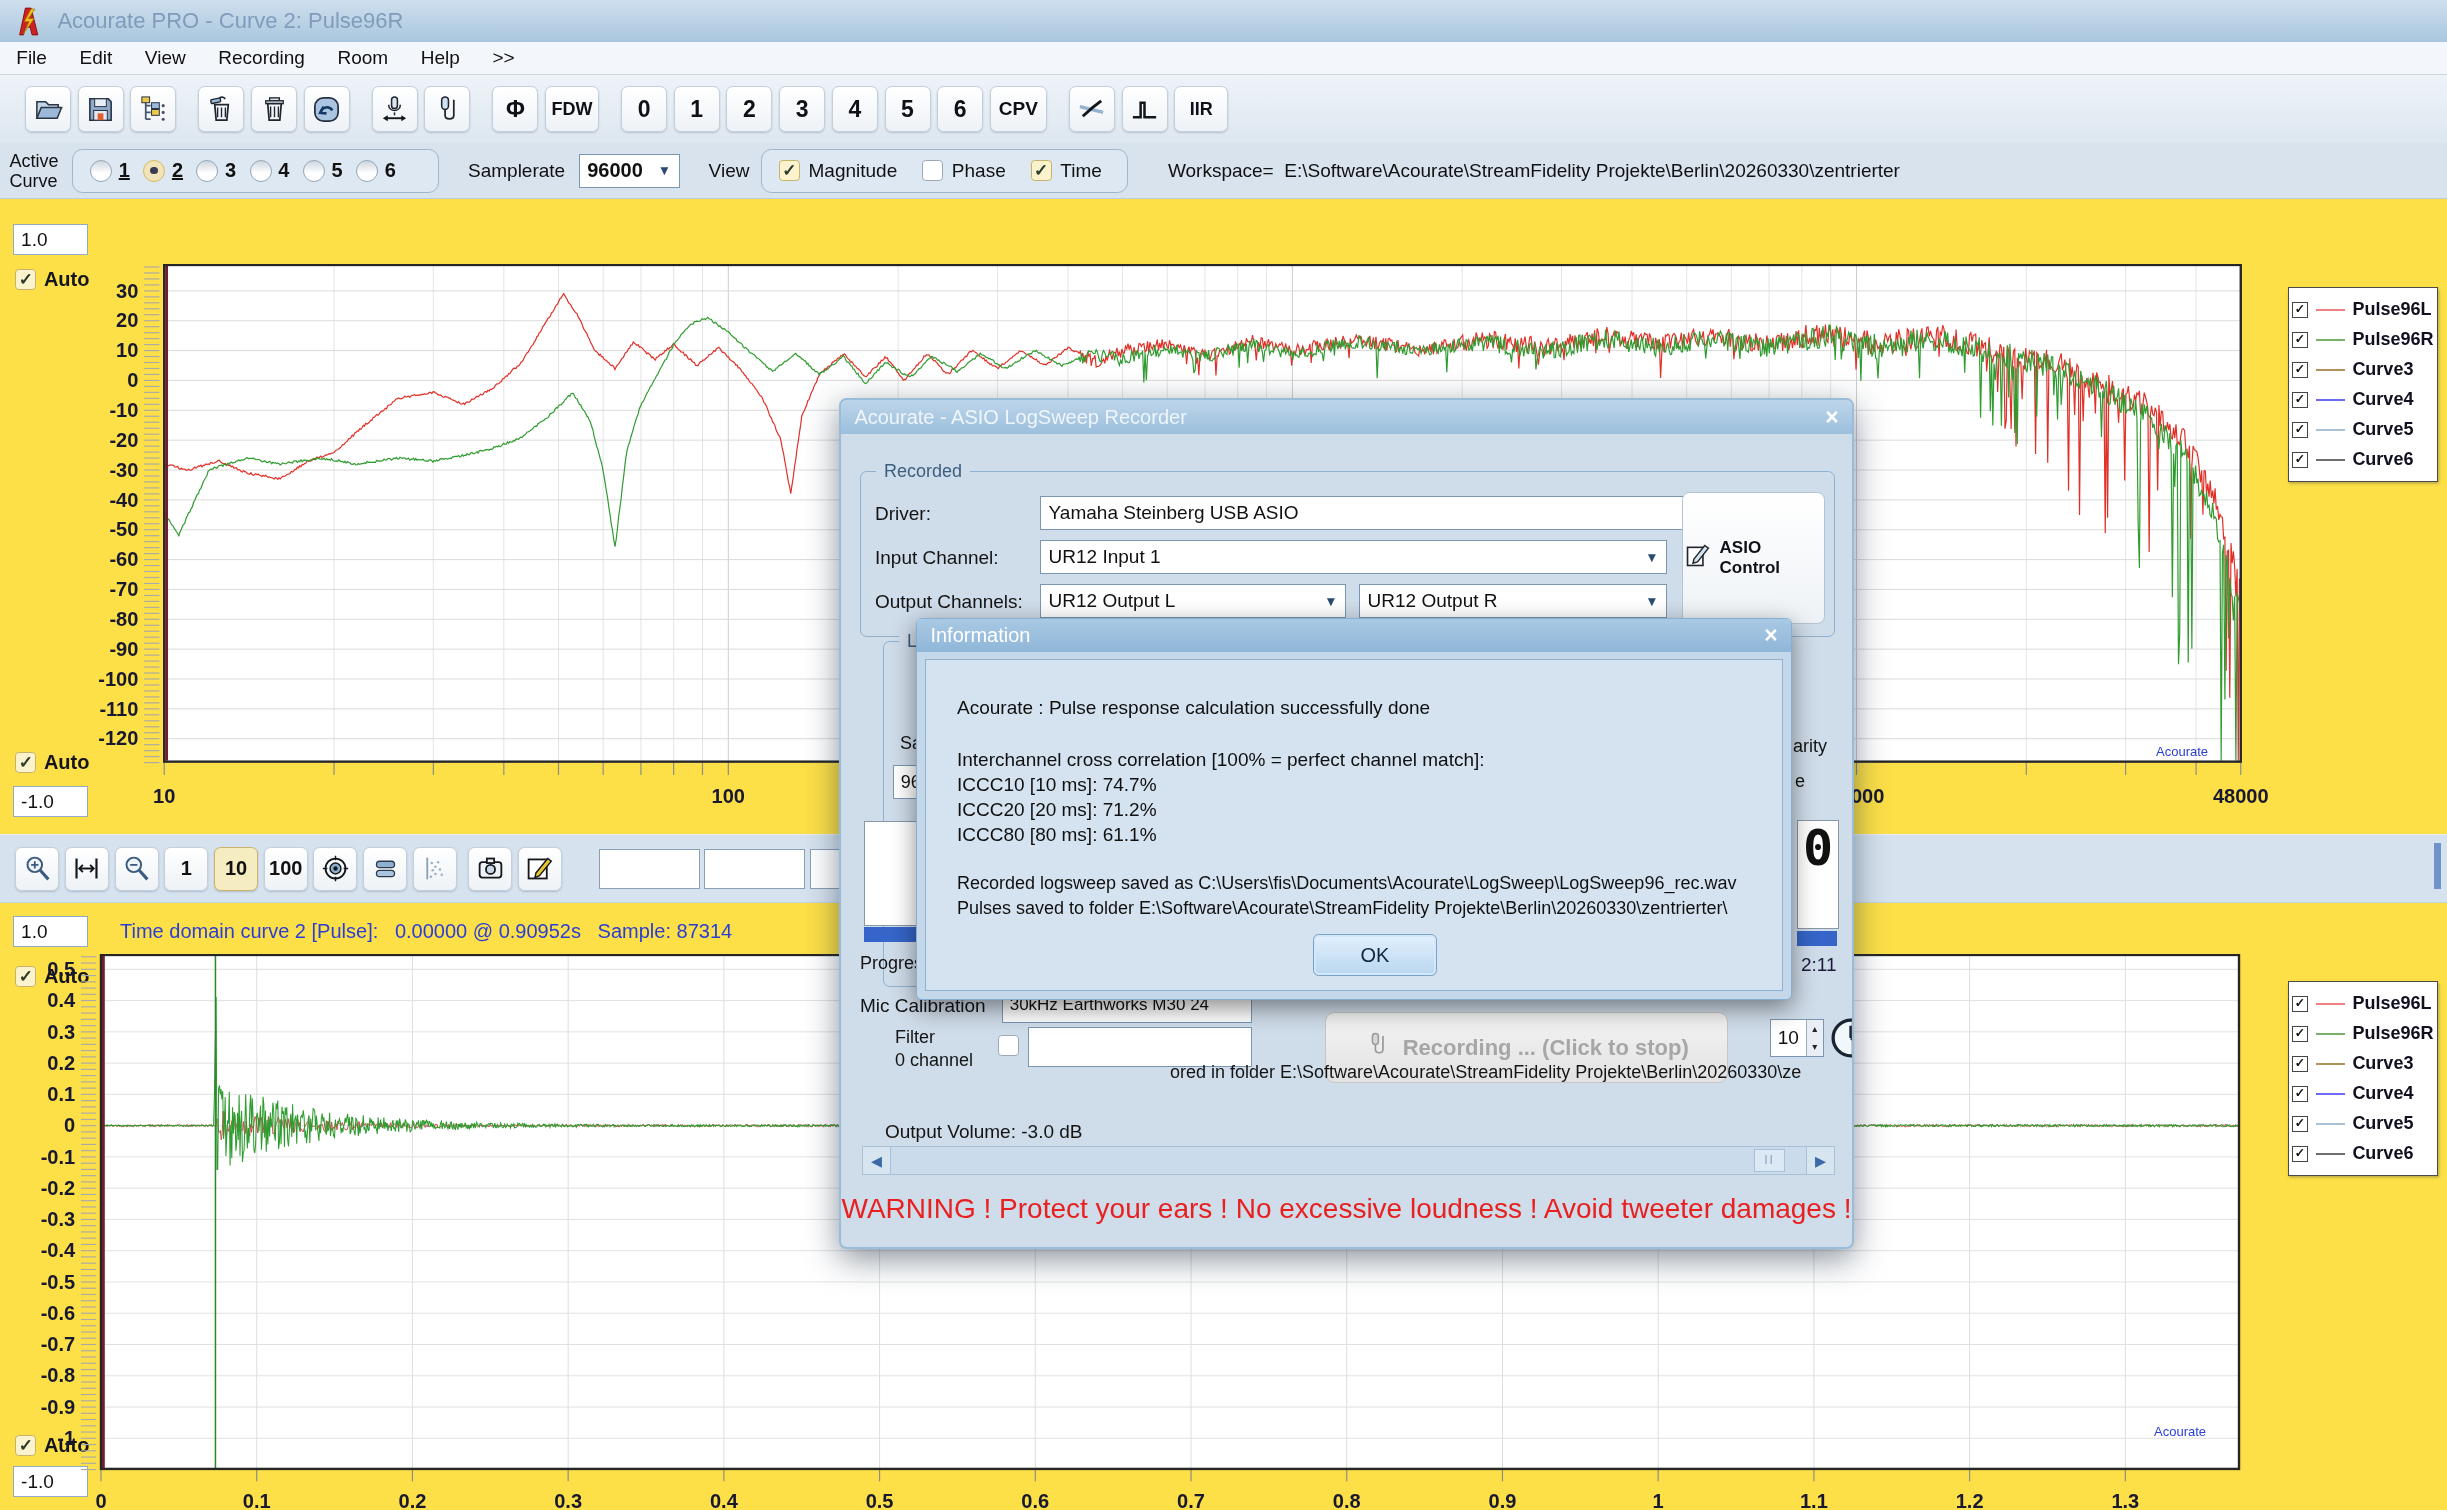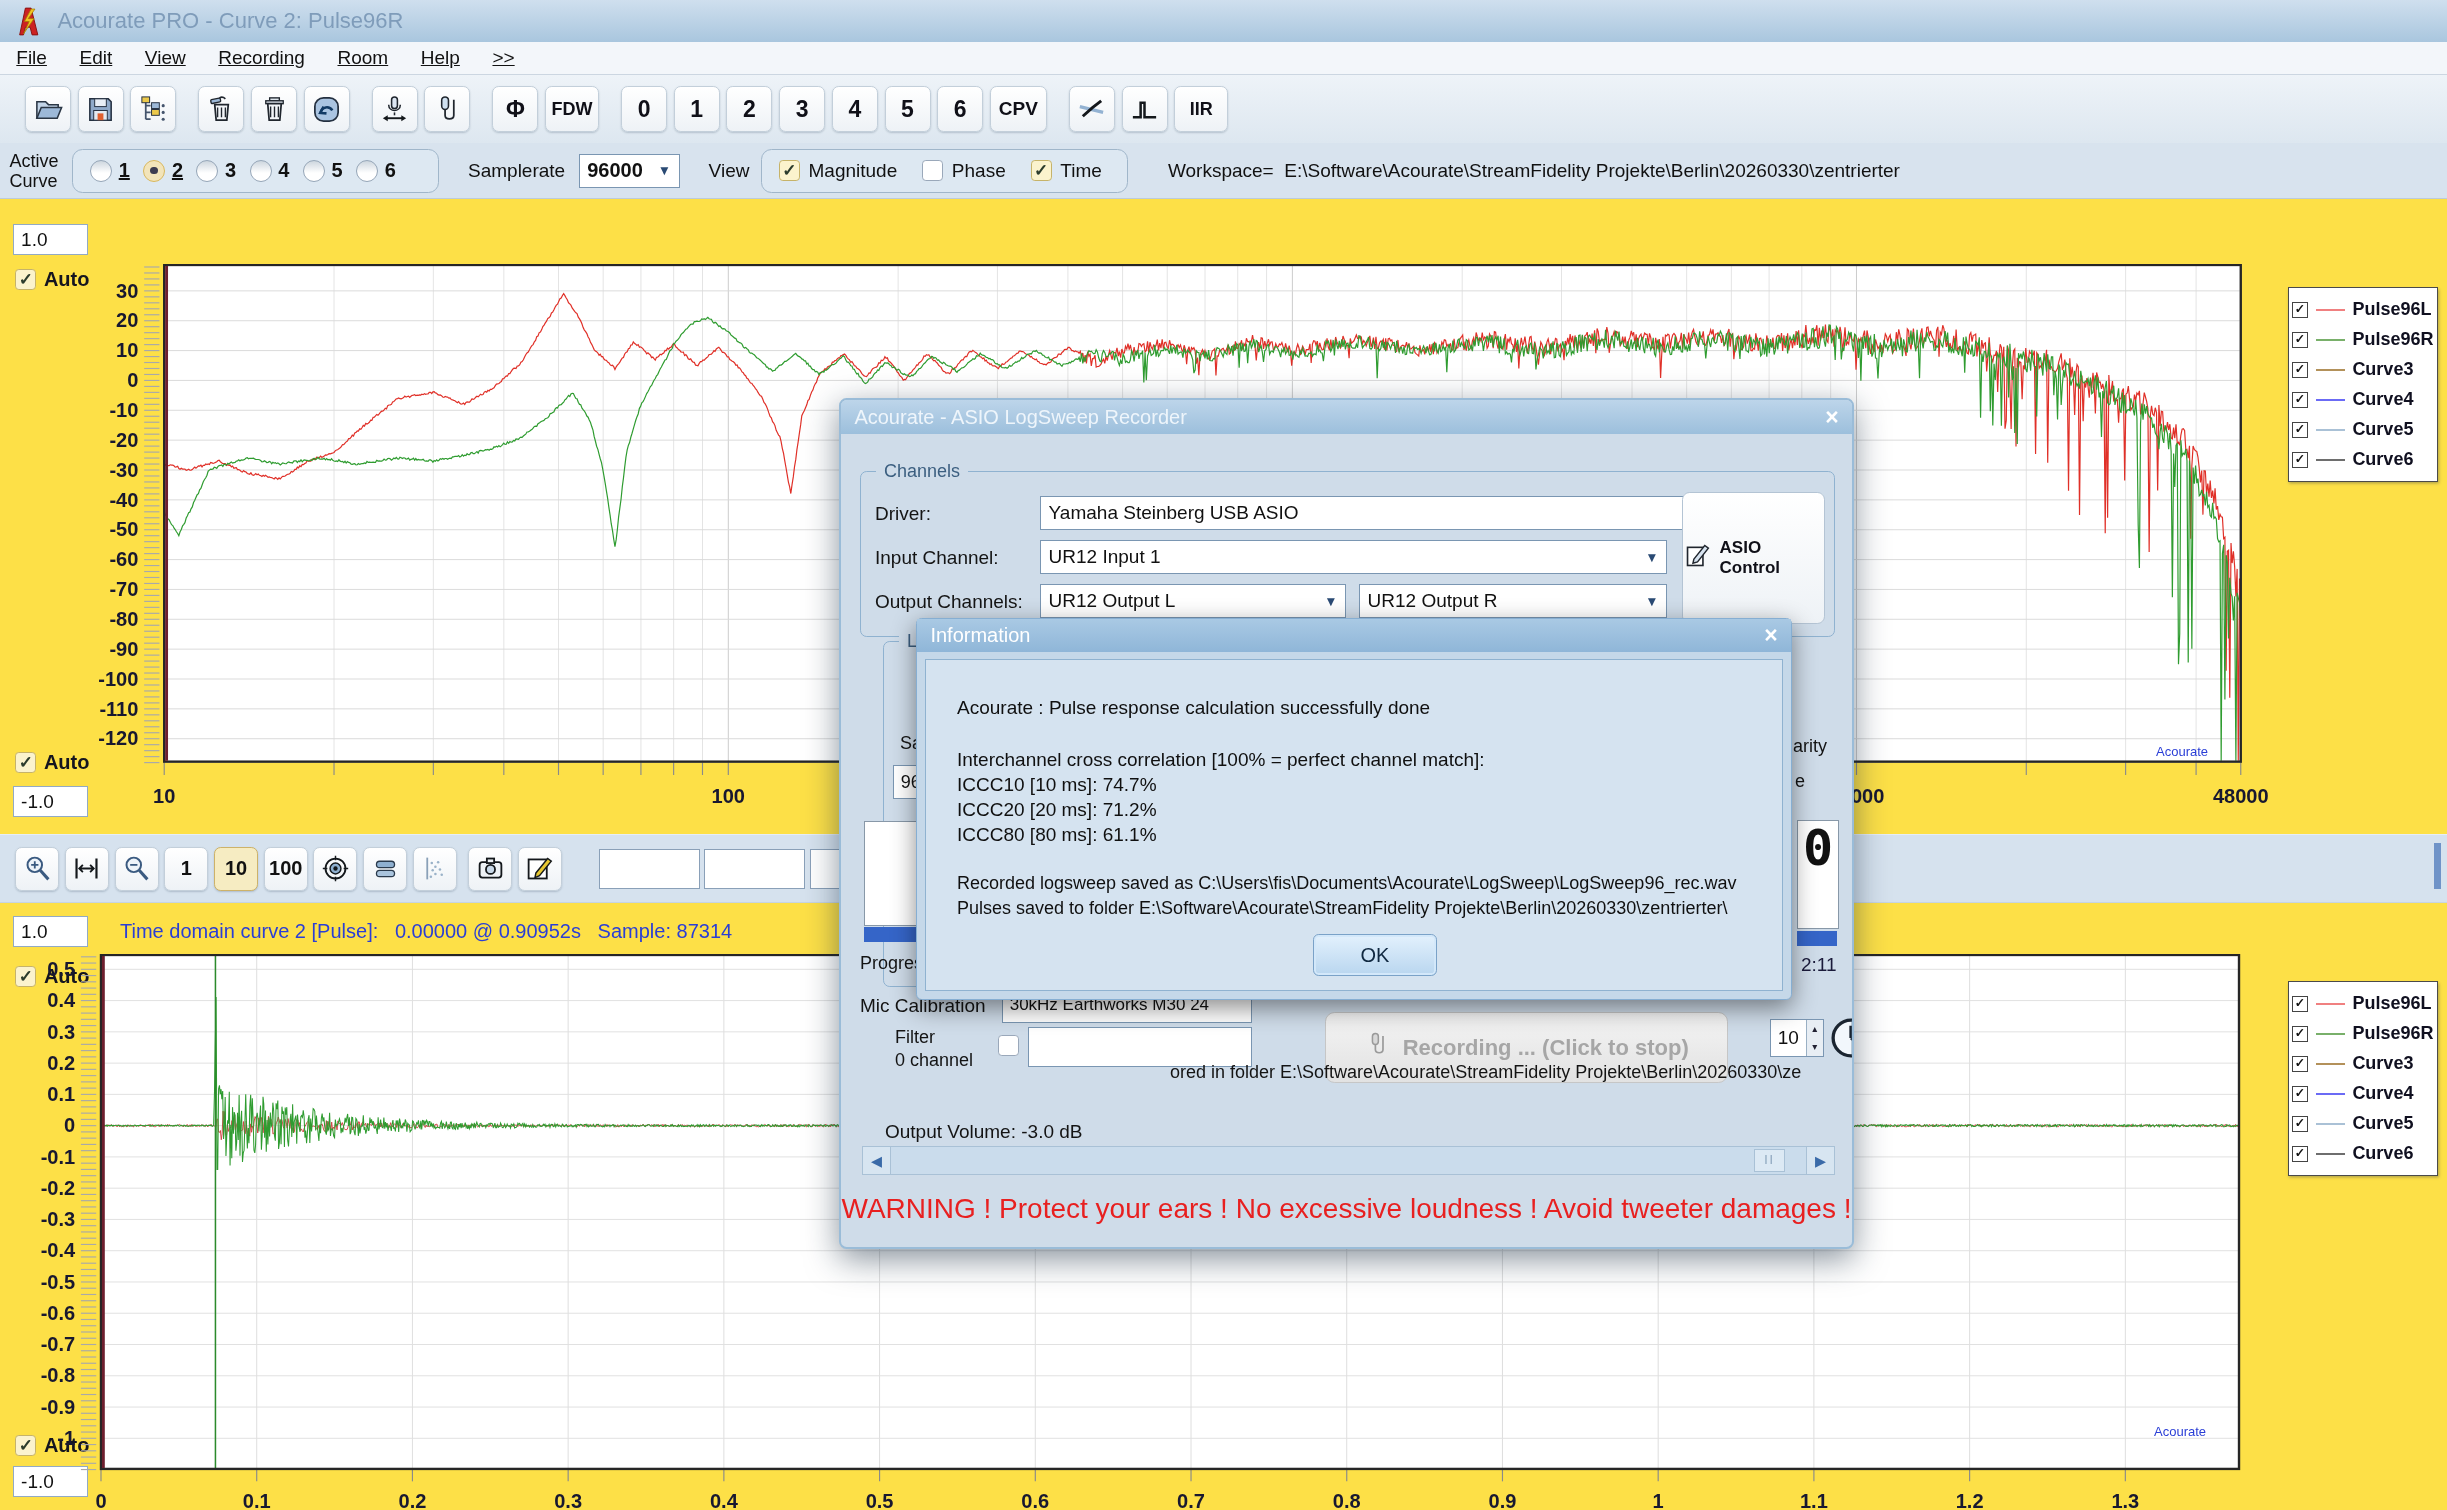--- a/index.html
+++ b/index.html
@@ -4,21 +4,21 @@
 <style>
   html,body{margin:0;padding:0;background:#9fb4c6;}
   #app{position:relative;width:2447px;height:1510px;background:#fde047;overflow:hidden;
        font-family:"Liberation Sans",sans-serif;color:#111;}
   
   .titlebar{position:absolute;left:0;top:0;width:2447px;height:42px;
     background:linear-gradient(#cfdfee,#a9c6de);display:flex;align-items:center;}
   .title-text{color:#7f9cba;font-size:22px;margin-left:13.4px;font-weight:500;}
   .menubar{position:absolute;left:0;top:42px;width:2447px;height:32px;background:#f3f6fa;
     border-bottom:1px solid #ccd6e1;display:flex;align-items:center;font-size:19px;}
-  .menu-item{padding:0 16.3px;height:100%;display:flex;align-items:center;cursor:default;text-decoration:underline;}
+  .menu-item{padding:0 16.3px;height:100%;display:flex;align-items:center;cursor:default;}
   .toolbar{position:absolute;left:0;top:75px;width:2447px;height:69px;
     background:linear-gradient(#eef3f8,#dde7f0);border-bottom:1px solid #c4d2de;
     display:flex;align-items:center;padding-left:25px;box-sizing:border-box;}
   .tb-btn{width:44px;height:44px;margin-right:6.7px;border-radius:6.7px;border:1px solid #c3cfda;
     background:linear-gradient(#ffffff,#eef2f6);display:flex;align-items:center;justify-content:center;
     font-size:23px;font-weight:bold;color:#101018;box-shadow:0 1px 1.9px rgba(80,100,120,.3);flex:0 0 auto;}
   .tb-btn.w54{width:52px;font-size:18px;}
   .tb-btn.w58{width:55px;font-size:19px;}
   .tb-gap{width:15.3px;flex:0 0 auto;}
   .tb-btn svg{width:31px;height:31px;}
@@ -786,21 +786,21 @@
       </div>
     </div>
 
   <div class="dialog">
     <div class="dlg-title">
       <span>Acourate - ASIO  LogSweep Recorder</span>
       <span class="dlg-x">×</span>
     </div>
 
     <div class="grp" style="left:19px;top:71px;width:973px;height:164px">
-      <span class="grp-lbl">Channels</span>
+      <span class="grp-lbl">Recorded</span>
     </div>
     <div class="dlbl" style="left:34px;top:103px">Driver:</div>
     <div class="combo" style="position:absolute;left:199px;top:96px;width:679px;height:34px">
       <span>Yamaha Steinberg USB ASIO</span>
         <span class="arr">▼</span>
     </div>
     <div class="dlbl" style="left:34px;top:147px">Input Channel:</div>
     <div class="combo" style="position:absolute;left:199px;top:140px;width:627px;height:34px">
       <span>UR12 Input 1</span>
         <span class="arr">▼</span>

